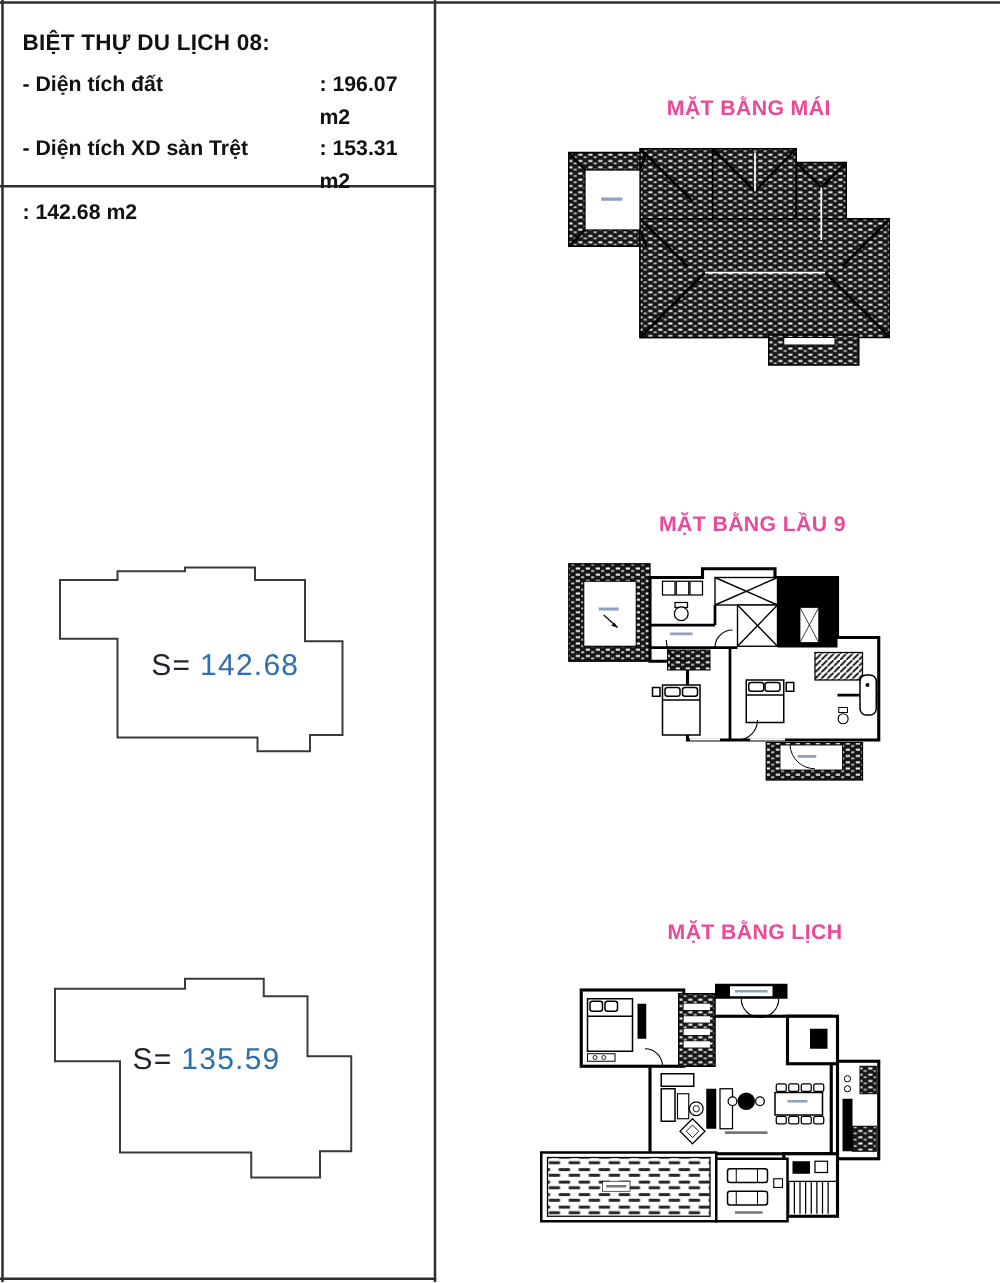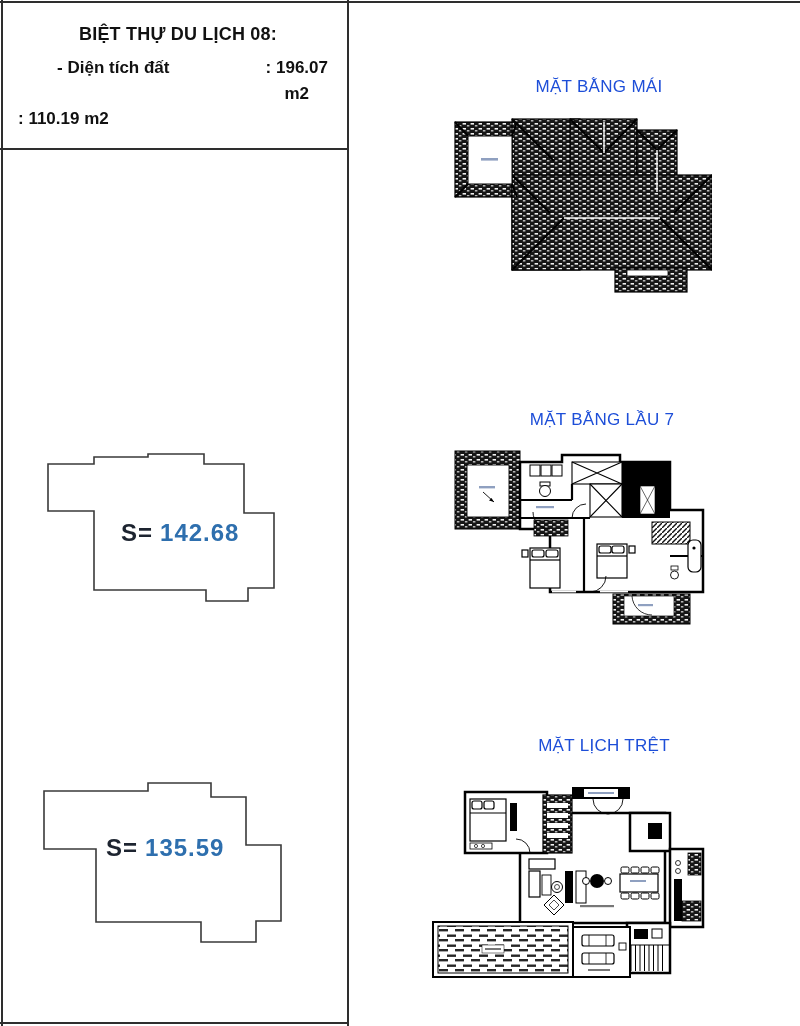--- a/index.html
+++ b/index.html
@@ -1,27 +1,27 @@
 <!DOCTYPE html>
 <html><head>
 <meta charset="utf-8">
 <style>
   html,body{margin:0;padding:0;background:#fff;}
   #sheet{position:relative;width:800px;height:1026px;background:#fff;overflow:hidden;
          font-family:"Liberation Sans","DejaVu Sans",sans-serif;color:#111;}
   .abs{position:absolute;}
   .hline{position:absolute;background:#2e2e2e;}
   .vline{position:absolute;background:#2e2e2e;}
-  .info{position:absolute;left:18px;top:24px;width:320px;text-align:center;}
+  .info{position:absolute;left:18px;top:24px;width:320px;}
   .info-title{font-weight:bold;font-size:18px;letter-spacing:.2px;margin:0 0 10px 0;}
   .info-row{display:flex;font-weight:bold;font-size:17px;line-height:25.5px;gap:47px;}
   .info-row .lbl{width:212px;}
-  .plan-title{position:absolute;transform:translateX(-50%);font-weight:normal;font-size:17px;
-              letter-spacing:.3px;white-space:nowrap;color:#1d4ed8;}
-  .area-label{position:absolute;font-size:24px;letter-spacing:1px;white-space:nowrap;font-weight:700;}
+  .plan-title{position:absolute;transform:translateX(-50%);font-weight:bold;font-size:17px;
+              letter-spacing:.3px;white-space:nowrap;color:#ec4899;}
+  .area-label{position:absolute;font-size:24px;letter-spacing:1px;white-space:nowrap;font-weight:400;}
   .area-label .pfx{color:#1d2430;}
   .area-label .val{color:#2e6fae;margin-left:7px;}
   svg{display:block;}
 </style>
 </head>
 <body>
 
 <div id="sheet">
 
   <svg width="0" height="0" style="position:absolute">
@@ -50,21 +50,25 @@
   <div class="hline" style="left:0;top:148px;width:348px;height:2px"></div>
   <div class="hline" style="left:0;top:1022px;width:349px;height:2px"></div>
 
   <div class="info">
     <div class="info-title">BIỆT THỰ DU LỊCH 08:</div>
     <div class="info-row">
       <span class="lbl">- Diện tích đất</span>
       <span class="val">: 196.07 m2</span>
     </div>
     <div class="info-row">
-      <span class="val">: 110.19 m2</span>
+      <span class="lbl">- Diện tích XD sàn Trệt</span>
+      <span class="val">: 153.31 m2</span>
+    </div>
+    <div class="info-row">
+      <span class="val">: 142.68 m2</span>
     </div>
   </div>
 
   <svg class="abs" style="left:40px;top:450px" width="250" height="162" viewBox="0 0 250 162">
     <polygon points="8,14 54,14 54,7 108,7 108,4 164,4 164,14 204,14 204,63 234,63 234,138 208,138 208,151 166,151 166,140 54,140 54,61 8,61" fill="#fff" stroke="#3a3a3a" stroke-width="1.6"></polygon>
   </svg>
   <div class="area-label" style="left:121px;top:519px">
     <span class="pfx">S=</span><span class="val">142.68</span>
   </div>
 
@@ -95,21 +99,21 @@
     <g stroke="#fff" stroke-width="1.4" fill="none">
       <path d="M110,106 L206,106"></path>
       <path d="M150,10 L150,41"></path>
       <path d="M203,38 L203,80"></path>
     </g>
     <rect x="14" y="24" width="44" height="48" fill="#fff" stroke="#000" stroke-width="1"></rect>
     <rect x="27" y="46" width="17" height="2.6" fill="#8fa0c0"></rect>
     <rect x="173" y="158" width="41" height="6" fill="#fff" stroke="#000" stroke-width="0.8"></rect>
   </svg>
 
-  <div class="plan-title" style="left:602px;top:410px">MẶT BẰNG LẦU 7</div>
+  <div class="plan-title" style="left:602px;top:410px">MẶT BẰNG LẦU 9</div>
   <svg class="abs" style="left:452px;top:448px" width="256" height="180" viewBox="0 0 256 180">
 
     <g>
       <rect x="3" y="3" width="65" height="78" fill="url(#tilepat)" stroke="#000" stroke-width="1"></rect>
       <rect x="15" y="17" width="42" height="52" fill="#fff" stroke="#000" stroke-width="0.9"></rect>
       <rect x="27" y="38" width="16" height="2.4" fill="#8fa0c0"></rect>
       <path d="M31,44 L42,54" stroke="#000" stroke-width="0.9" fill="none"></path>
       <polygon points="42,54 37,52.5 39.5,50" fill="#000"></polygon>
     </g>
 
@@ -177,21 +181,21 @@
     <g stroke="#000" stroke-width="0.9" fill="none">
       <path d="M98,81 A17,17 0 0,1 81,64"></path>
       <path d="M138,144 A16,16 0 0,0 154,128"></path>
       <path d="M120,70 A14,14 0 0,1 134,56"></path>
     </g>
 
     <rect x="100" y="142.6" width="24" height="1.8" fill="#fff"></rect>
     <rect x="148" y="142.6" width="28" height="1.8" fill="#fff"></rect>
   </svg>
 
-  <div class="plan-title" style="left:604px;top:736px">MẶT LỊCH TRỆT</div>
+  <div class="plan-title" style="left:604px;top:736px">MẶT BẰNG LỊCH</div>
   <svg class="abs" style="left:430px;top:783px" width="278" height="199" viewBox="0 0 278 199">
 
     <g fill="#fff" stroke="#000" stroke-width="2.5">
       <rect x="90" y="30" width="145" height="110"></rect>
       <rect x="200" y="30" width="40" height="38"></rect>
       <rect x="240" y="66" width="33" height="78"></rect>
       <rect x="197" y="140" width="43" height="50"></rect>
       <rect x="35" y="9" width="82" height="61"></rect>
     </g>
     <rect x="218" y="40" width="14" height="16" fill="#000"></rect>

